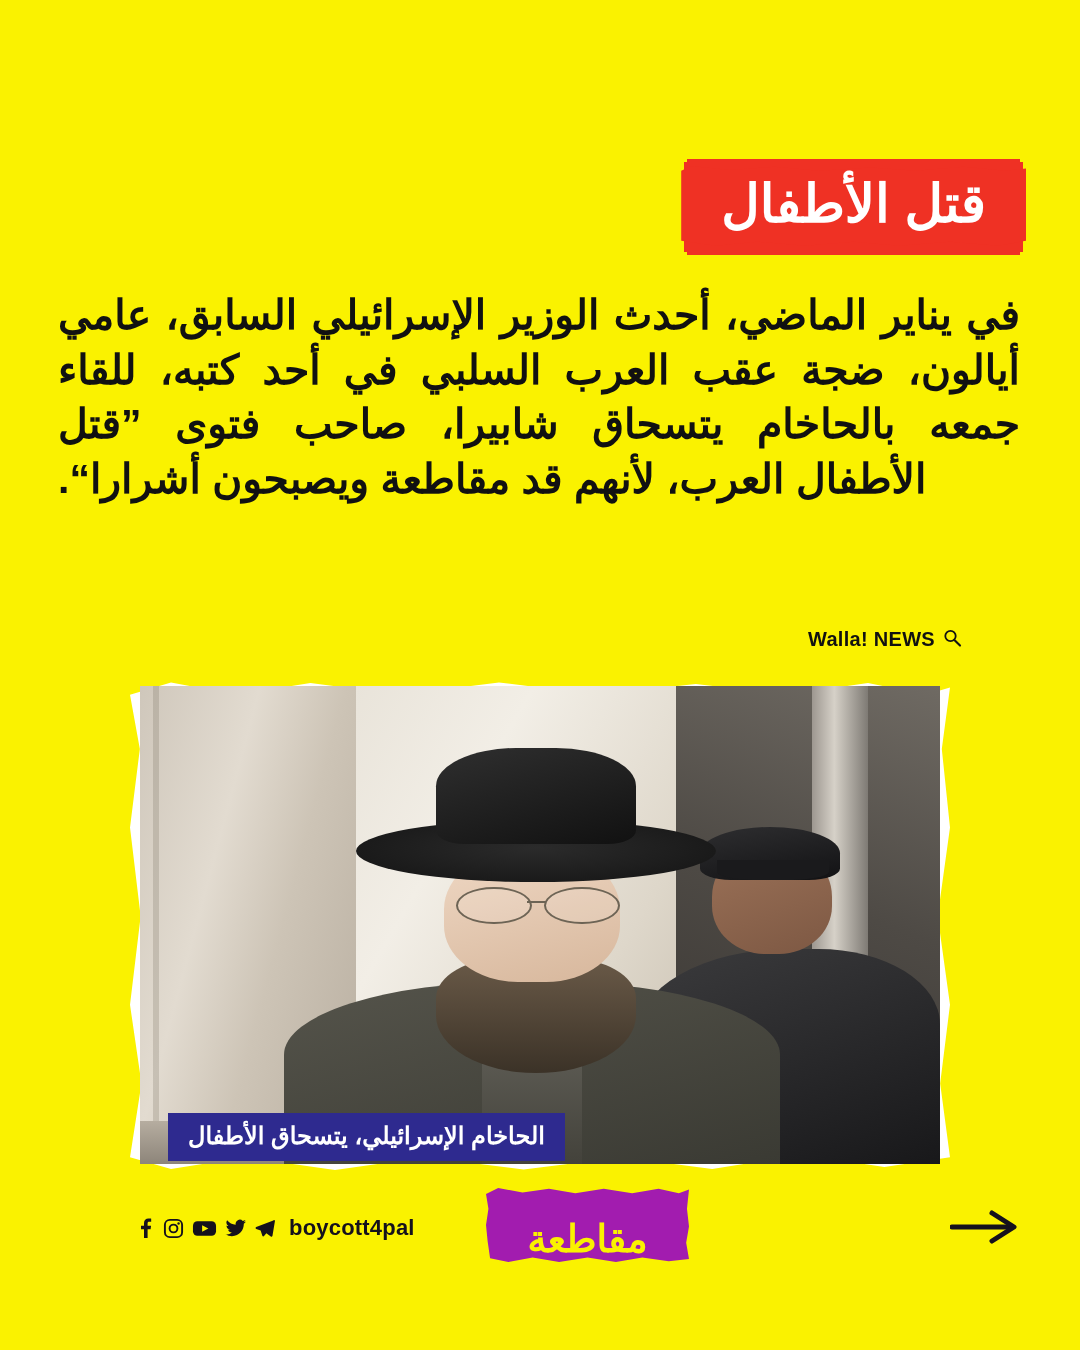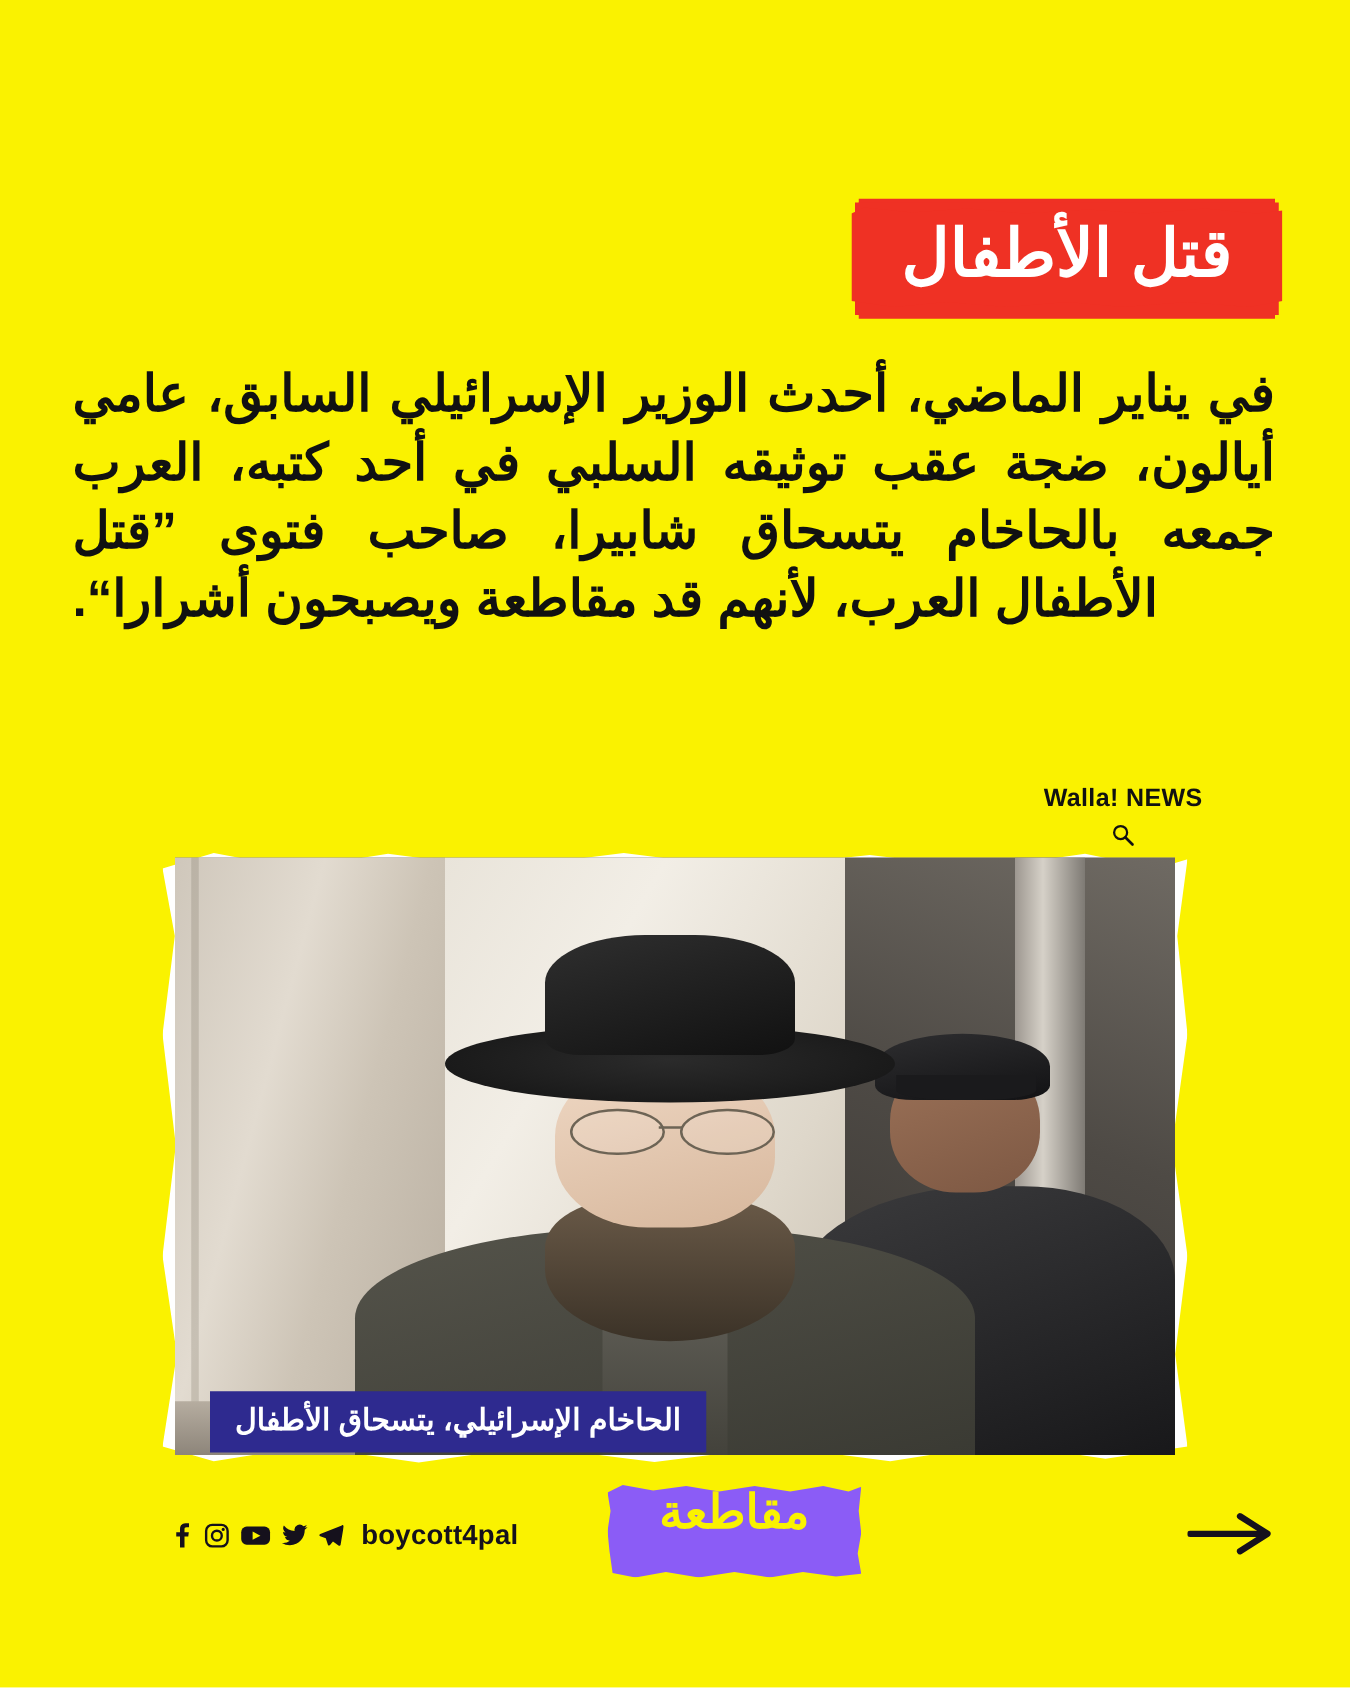--- a/index.html
+++ b/index.html
@@ -66,24 +66,23 @@
   .body-text .b-strong {
     font-weight: 700;
   }
 
   
   .source {
     position: absolute;
     top: 628px;
     right: 118px;
     display: flex;
-    align-items: center;
+    align-items: flex-start;
     gap: 7px;
     direction: ltr;
-    flex-direction: column;
   }
   .source-label {
     color: #111111;
     font-size: 20px;
     font-weight: 700;
     letter-spacing: .3px;
   }
   .source-icon svg { display: block; }
 
   
@@ -182,27 +181,27 @@
     margin-left: 6px;
     letter-spacing: .2px;
   }
 
   .logo {
     position: absolute;
     left: 486px;
     top: 1188px;
     width: 203px;
     height: 74px;
-    background: #8b5cf6;
+    background: #a21caf;
     clip-path: polygon(0% 8%, 6% 0%, 18% 6%, 31% 1%, 44% 7%, 58% 1%, 72% 7%, 85% 1%, 95% 7%, 100% 2%,
                        99% 28%, 100% 52%, 98.6% 74%, 100% 96%,
                        90% 99%, 77% 94%, 64% 100%, 50% 94%, 36% 100%, 23% 94%, 11% 100%, 2% 95%,
                        0.8% 72%, 0% 50%, 1.2% 28%);
     display: flex;
-    align-items: flex-start;
+    align-items: flex-end;
     justify-content: center;
   }
   .logo-text {
     color: #faf200;
     font-size: 38px;
     font-weight: 700;
     direction: rtl;
     letter-spacing: -1px;
     transform: translateY(-1px);
   }
@@ -219,21 +218,21 @@
 
 <div class="canvas">
 
   <div class="badge-wrap">
     <div class="badge">
       <div class="badge-text">قتل الأطفال</div>
     </div>
   </div>
 
   <div class="body-text">
-    <span>في يناير الماضي، أحدث الوزير الإسرائيلي السابق، عامي أيالون، ضجة عقب توثيقه السلبي في أحد كتبه، العرب جمعه بالحاخام يتسحاق شابيرا، صاحب فتوى </span><span class="b-strong">”قتل الأطفال العرب، لأنهم قد مقاطعة ويصبحون أشرارا“.</span>
+    <span>في يناير الماضي، أحدث الوزير الإسرائيلي السابق، عامي أيالون، ضجة عقب العرب السلبي في أحد كتبه، للقاء جمعه بالحاخام يتسحاق شابيرا، صاحب فتوى </span><span class="b-strong">”قتل الأطفال العرب، لأنهم قد مقاطعة ويصبحون أشرارا“.</span>
   </div>
 
   <div class="source">
     <span class="source-label">Walla! NEWS</span>
     <span class="source-icon">
       <svg width="20" height="20" viewBox="0 0 20 20">
         <circle cx="8.5" cy="8" r="5.2" fill="none" stroke="#111" stroke-width="1.8"></circle>
         <line x1="12.4" y1="12" x2="18" y2="17.6" stroke="#111" stroke-width="2.1" stroke-linecap="round"></line>
       </svg>
     </span>

